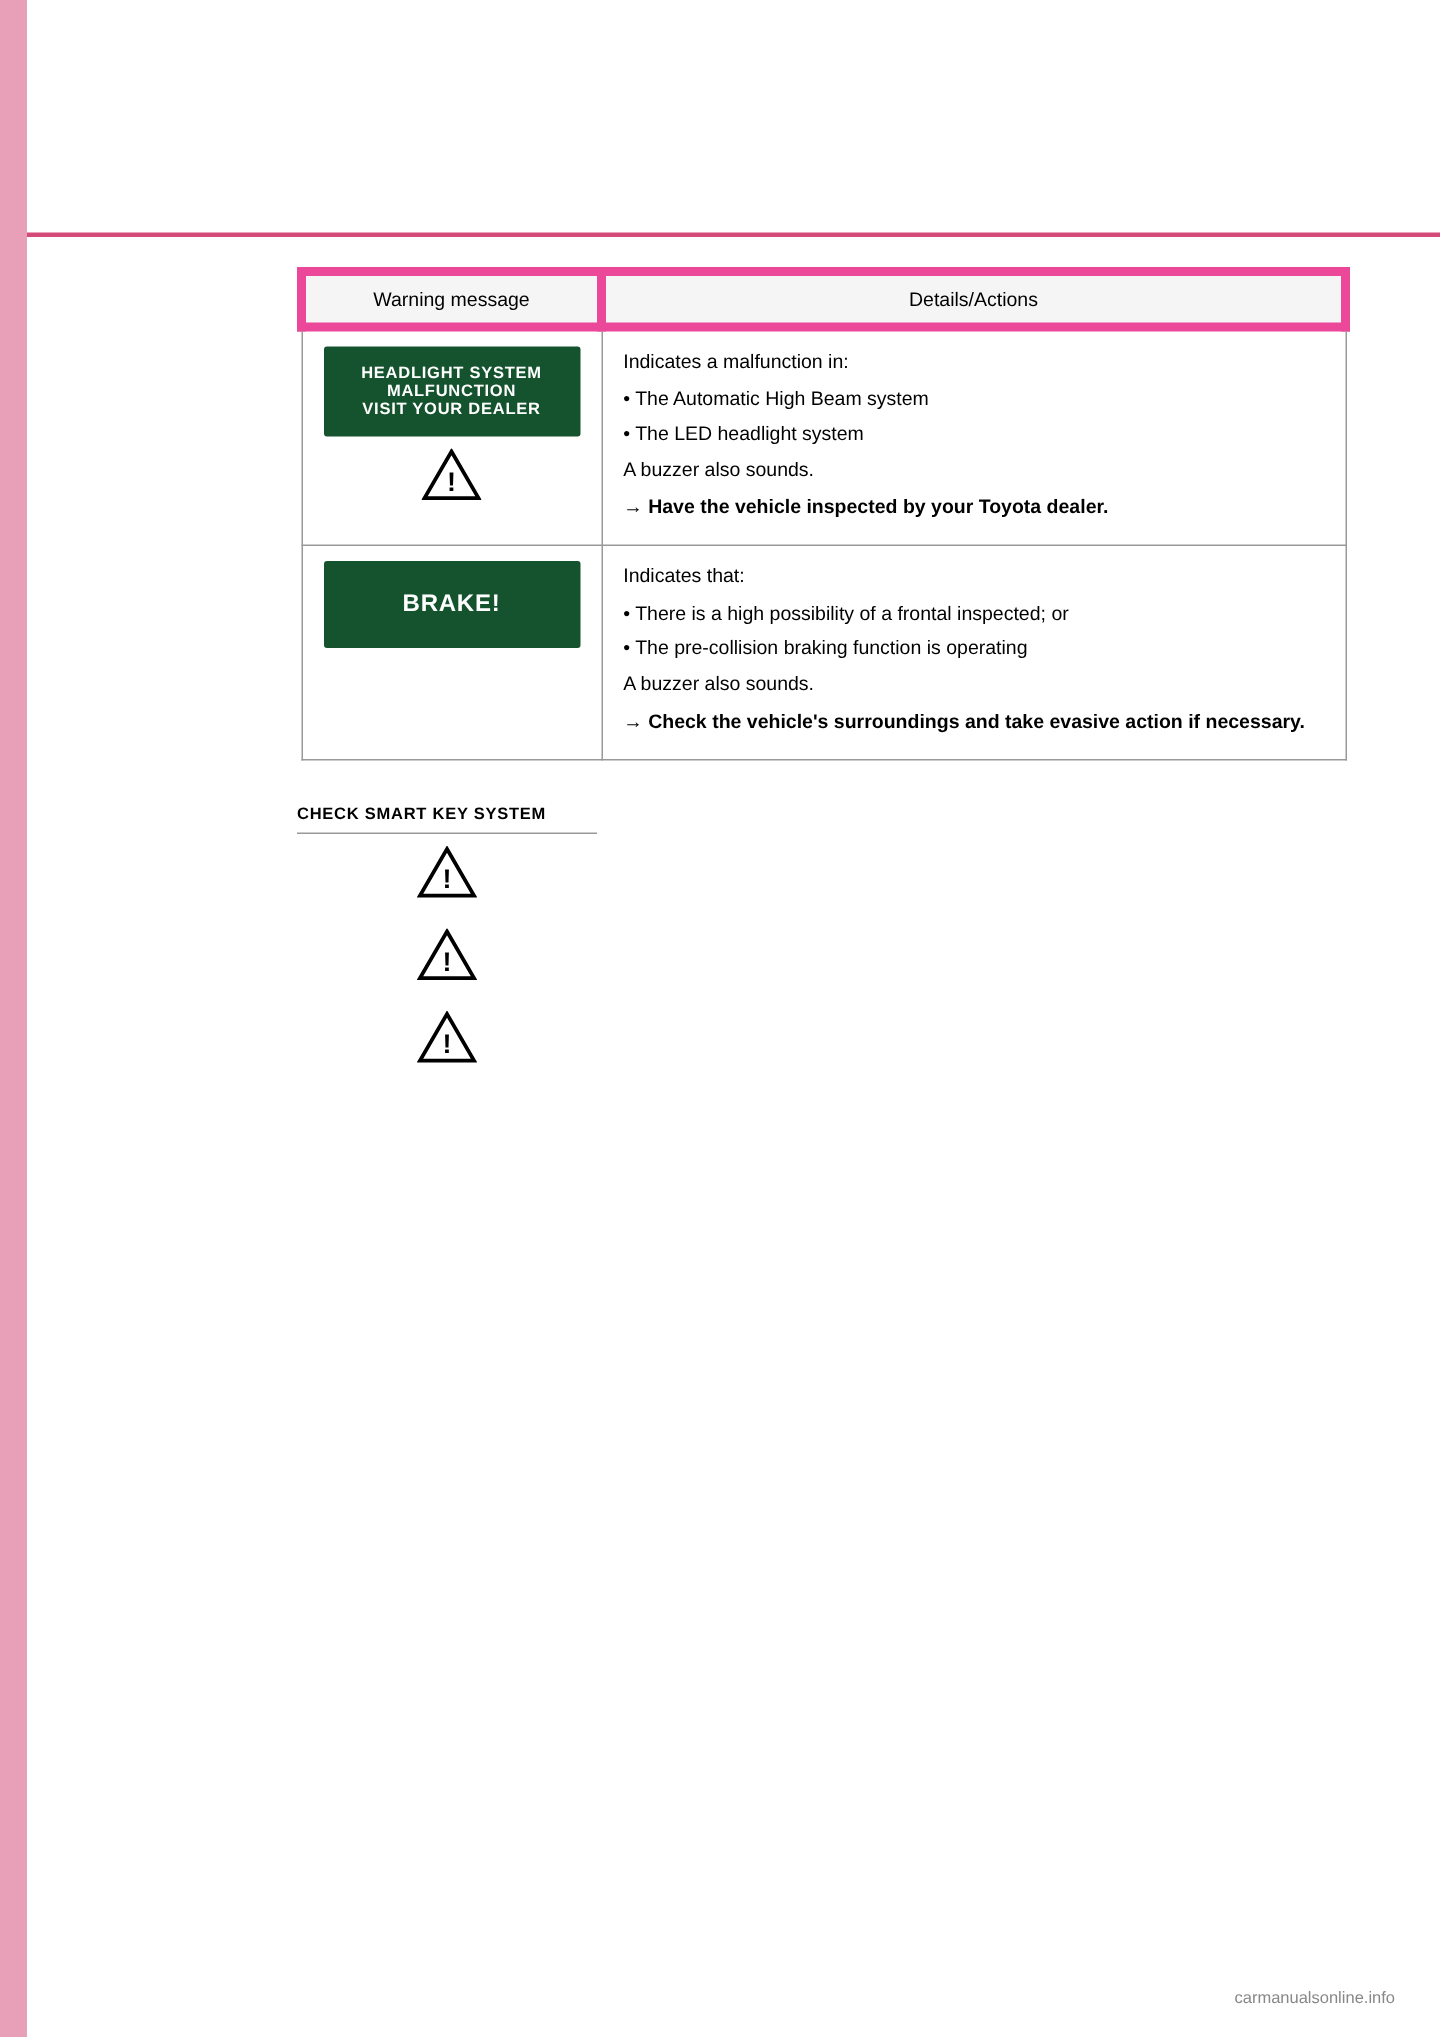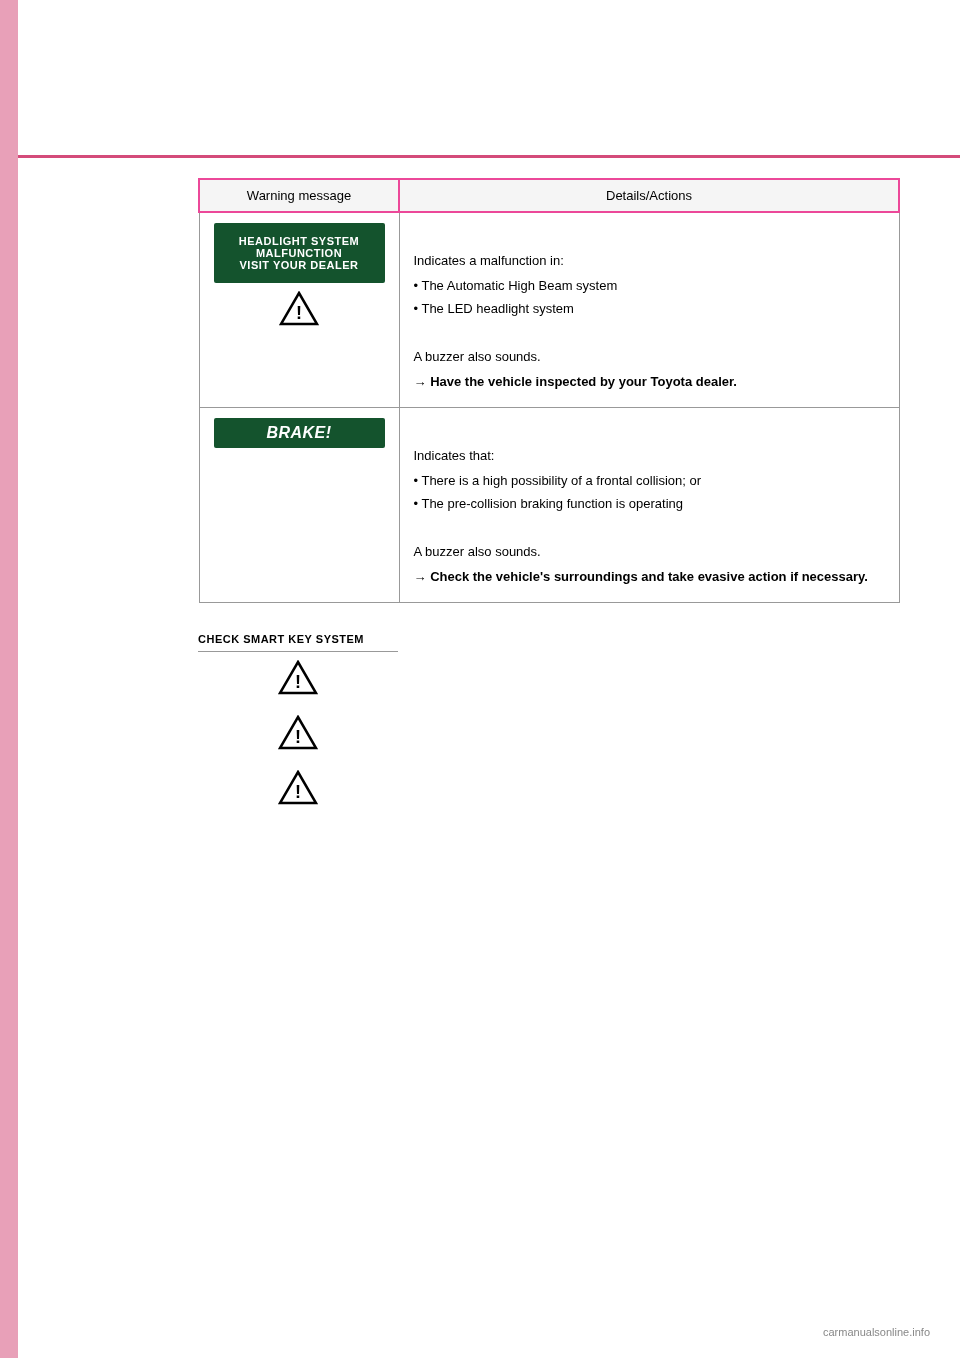--- a/index.html
+++ b/index.html
@@ -44,21 +44,21 @@
     
     .warning-table {
       width: 100%;
       border-collapse: collapse;
       border: 1px solid #999;
       margin-bottom: 30px;
     }
 
     .warning-table th {
       background: #f5f5f5;
-      border: 2px solid #ec4899;
+      border: 6px solid #ec4899;
       padding: 8px 12px;
       font-size: 13px;
       font-weight: normal;
       text-align: center;
     }
 
     .warning-table td {
       border: 1px solid #999;
       padding: 10px 14px;
       vertical-align: top;
@@ -78,22 +78,21 @@
       text-align: center;
       font-size: 11px;
       font-weight: bold;
       letter-spacing: 0.5px;
       margin-bottom: 8px;
       border-radius: 2px;
     }
 
     .display-box.brake-box {
       font-size: 16px;
-      padding: 6px 10px;
-      font-style: italic;
+      padding: 20px 10px;
     }
 
     
     .warning-triangle {
       width: 40px;
       height: 35px;
       margin: 0 auto;
     }
 
     .warning-triangle svg {
@@ -102,21 +101,20 @@
     }
 
     
     .details-cell {
       font-size: 13px;
       line-height: 1.6;
     }
 
     .details-cell p {
       margin-bottom: 4px;
-      margin-top: 28px;
     }
 
     .details-cell ul {
       list-style: none;
       padding-left: 0;
       margin: 4px 0;
     }
 
     .details-cell ul li::before {
       content: "• ";
@@ -226,21 +224,21 @@
 
       <tr>
         <td class="warning-message-cell">
           <div class="display-box brake-box">
             BRAKE!
           </div>
         </td>
         <td class="details-cell">
           <p>Indicates that:</p>
           <ul>
-            <li>There is a high possibility of a frontal collision; or</li>
+            <li>There is a high possibility of a frontal inspected; or</li>
             <li>The pre-collision braking function is operating</li>
           </ul>
           <p>A buzzer also sounds.</p>
           <p class="arrow-action">Check the vehicle's surroundings and take evasive action if necessary.</p>
         </td>
       </tr>
     </tbody>
   </table>
 
   <div class="below-table">

